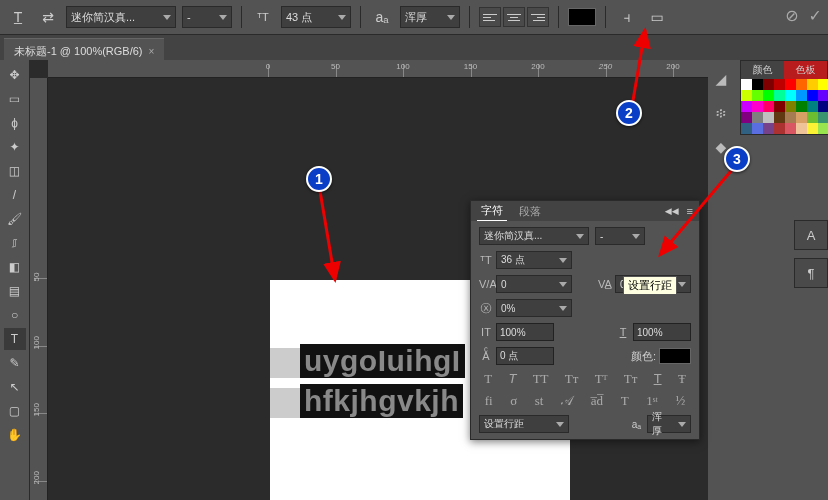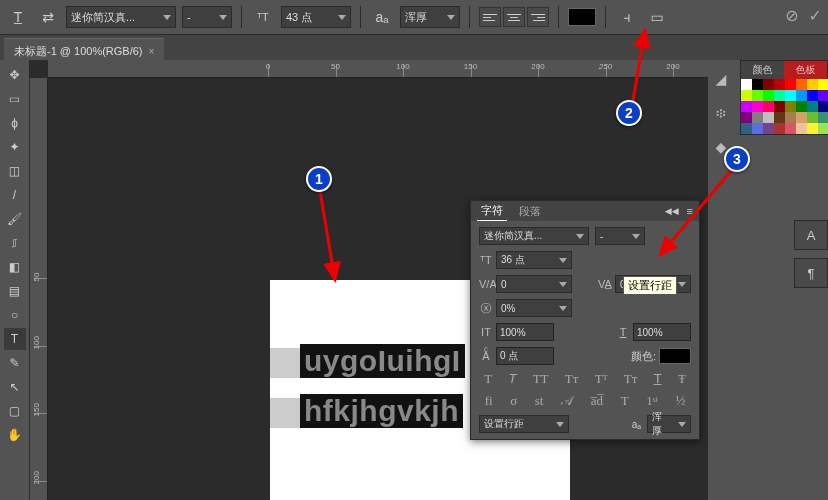--- a/index.html
+++ b/index.html
@@ -34,21 +34,21 @@
   .ruler-v { position:absolute; top:18px; left:0; bottom:0; width:18px; background:#535353; border-right:1px solid #222; }
   .ruler-h .ticks, .ruler-v .ticks { position:absolute; inset:0; }
   .ruler-h .tick { position:absolute; top:4px; bottom:0; width:1px; background:#888; }
   .ruler-h .tlabel { position:absolute; top:2px; font-size:8px; color:#bbb; transform:translateX(-50%); }
   .ruler-v .tick { position:absolute; left:4px; right:0; height:1px; background:#888; }
   .ruler-v .tlabel { position:absolute; left:2px; font-size:8px; color:#bbb; transform:translateY(-50%) rotate(-90deg); transform-origin:left top; white-space:nowrap; }
 
   .doc { position:absolute; left:240px; top:220px; width:300px; height:280px; background:#fff; }
   .txtline { position:absolute; left:0; height:36px; display:flex; align-items:flex-end; }
   .txtline.l1 { top:62px; }
-  .txtline.l2 { top:112px; }
+  .txtline.l2 { top:102px; }
   .marker { width:30px; height:30px; background:#ccc; }
   .hl { background:#111; color:#898989; font-size:30px; font-weight:bold; padding:0 4px; line-height:34px; letter-spacing:0.5px;}
 
   
   .rightcol { width: 120px; background: transparent; position: relative; }
   .panel-icons { position:absolute; right:94px; top:8px; width:26px; display:flex; flex-direction:column; gap:12px; align-items:center; }
   .picon { width:22px; height:22px; color:#bbb; display:flex;align-items:center;justify-content:center;font-size:14px; }
 
   .swatch-panel { position:absolute; right:0; top:0; width:88px; background:#535353; border:1px solid #2a2a2a; }
   .sp-head { height:18px; background:#434343; display:flex; color:#ccc; font-size:10px; }

